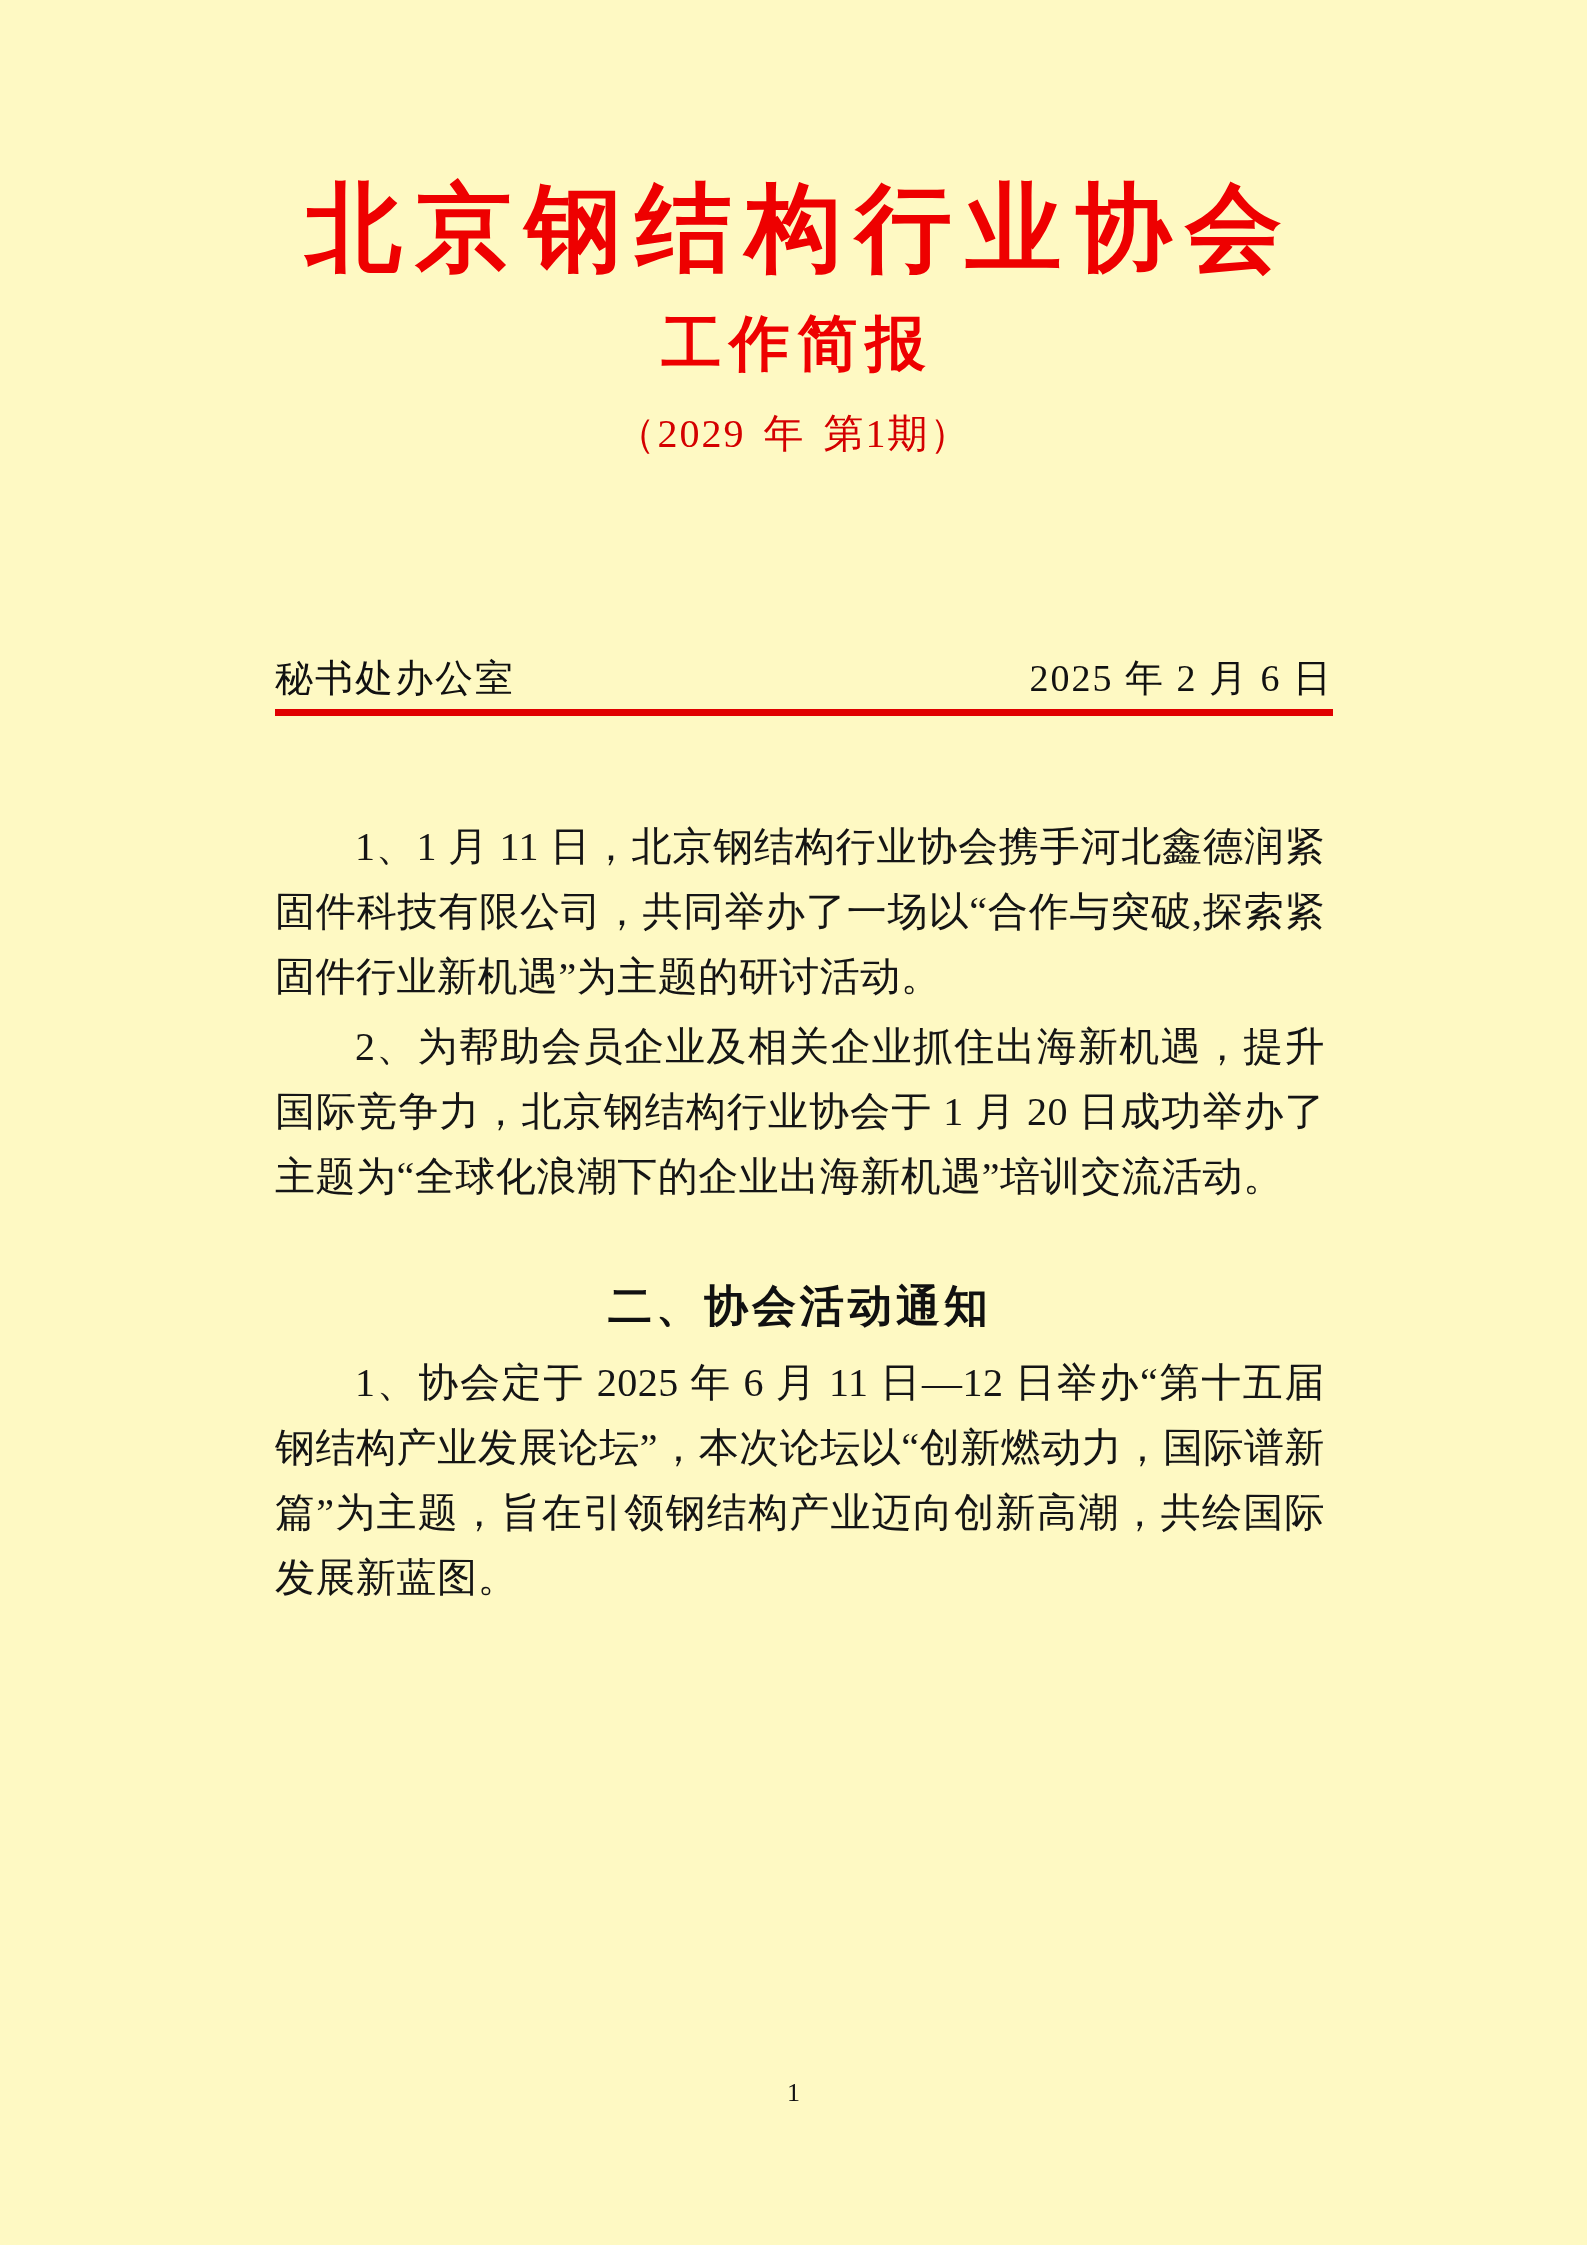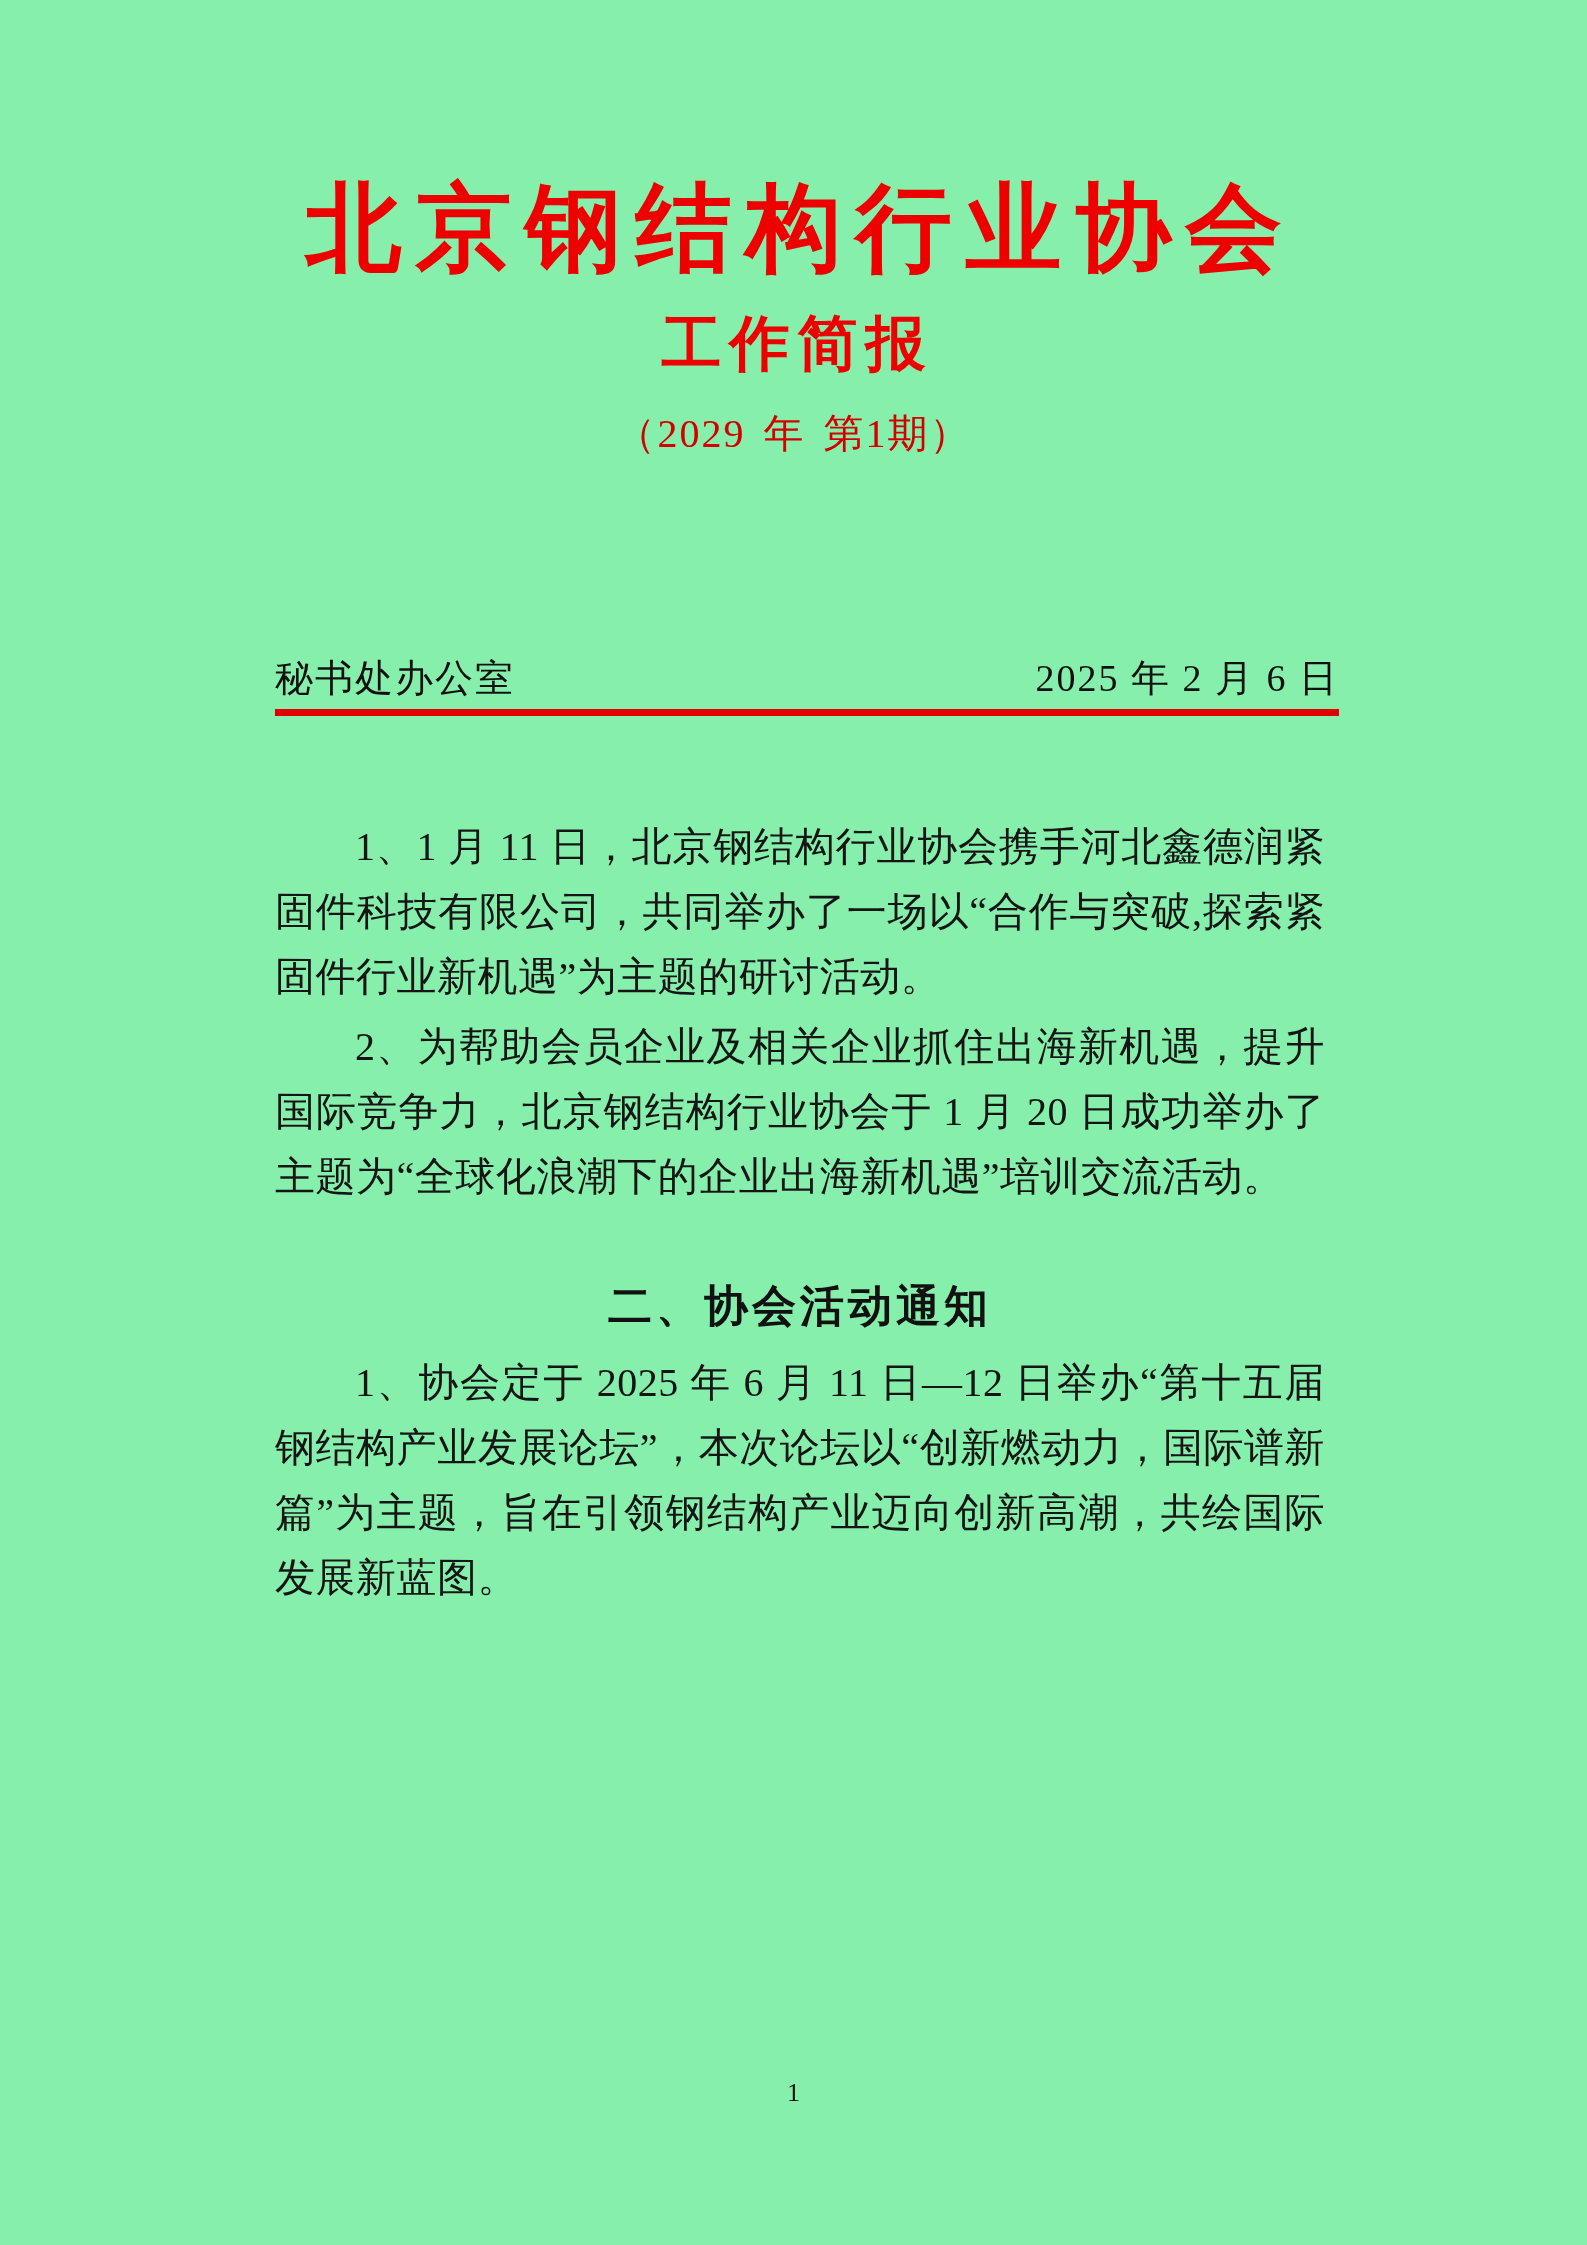--- a/index.html
+++ b/index.html
@@ -5,21 +5,21 @@
   html, body {
     margin: 0;
     padding: 0;
     background: #ffffff;
   }
 
   .page {
     position: relative;
     width: 1587px;
     height: 2245px;
-    background: #86efac;
+    background: #fef9c3;
     box-sizing: border-box;
     font-family: "Liberation Serif", "DejaVu Serif", serif;
     overflow: hidden;
     padding-left: 9px;
   }
 
   
   .masthead {
     position: absolute;
     left: 0;
@@ -59,21 +59,21 @@
     letter-spacing: 2px;
     line-height: 1.1;
     white-space: nowrap;
   }
   .issue-line .sp { display: inline-block; width: 18px; }
 
   
   .issuer-block {
     position: absolute;
     left: 275px;
-    right: 248px;
+    right: 254px;
     top: 655px;
   }
 
   .issuer-row {
     display: flex;
     align-items: baseline;
     justify-content: space-between;
     font-size: 38px;
     color: #111111;
     letter-spacing: 2px;

